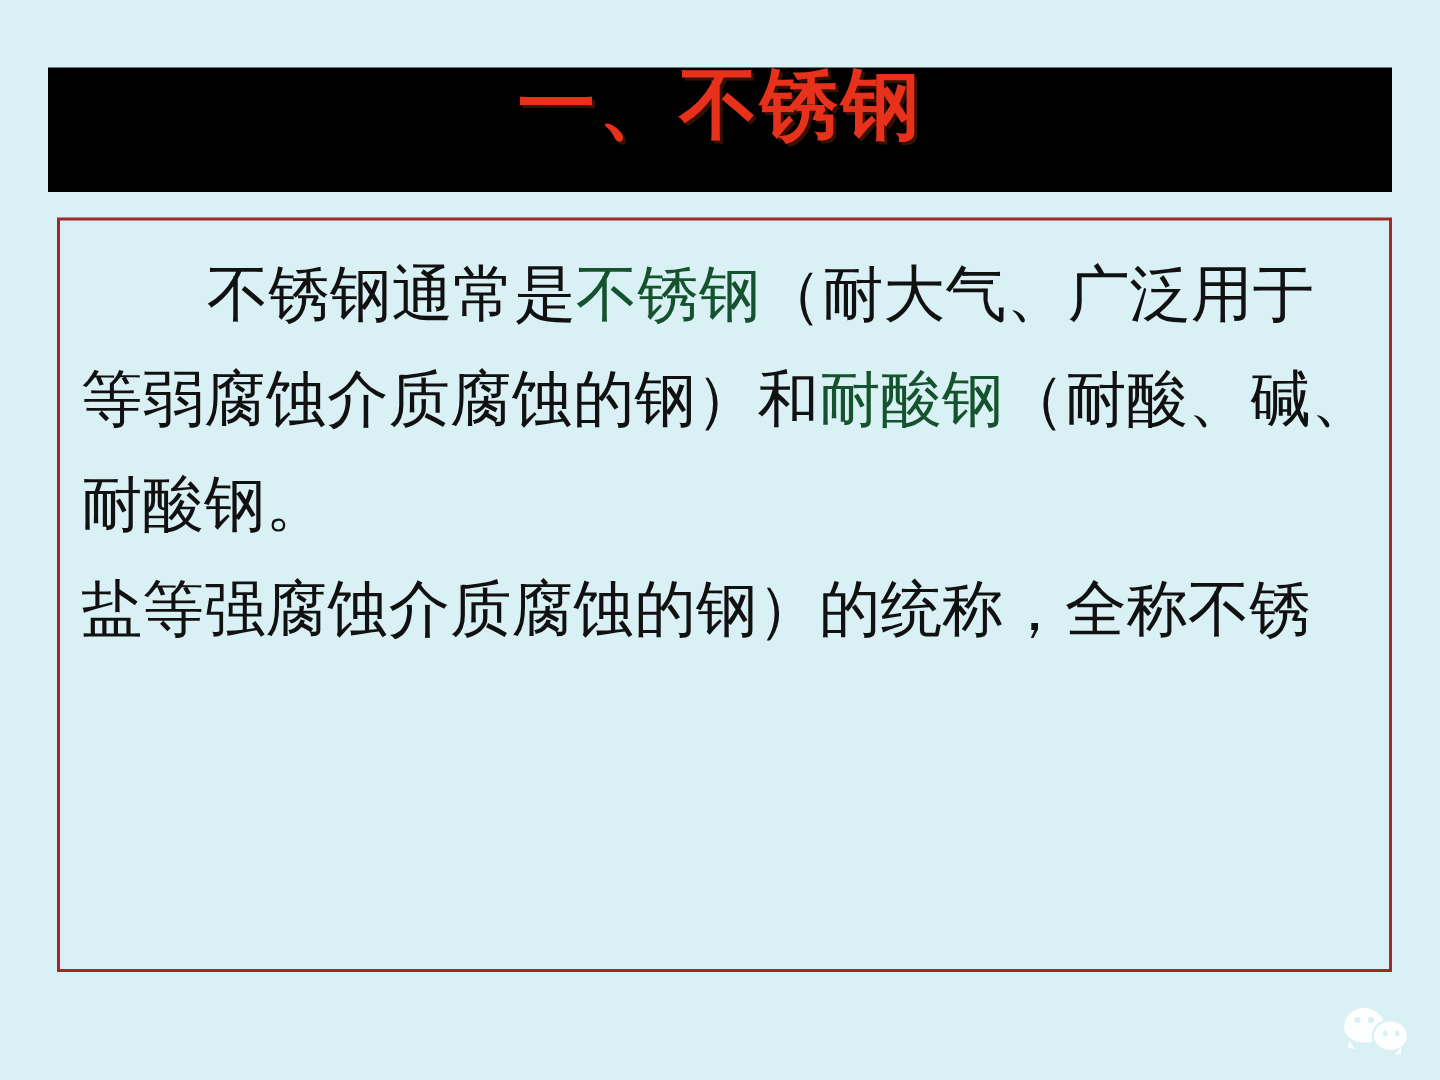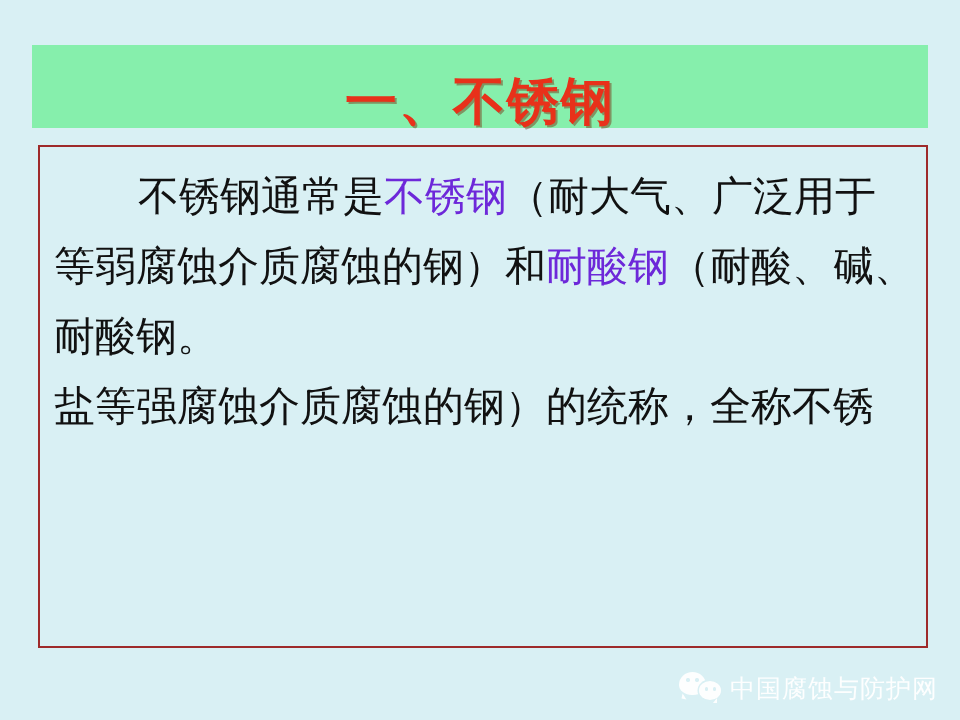--- a/index.html
+++ b/index.html
@@ -20,23 +20,23 @@
     box-sizing: border-box;
   }
 
   
   .title-banner {
     position: absolute;
     left: 32px;
     top: 45px;
     width: 896px;
     height: 83px;
-    background: #86efac;
+    background: #000000;
     display: flex;
-    align-items: flex-end;
+    align-items: flex-start;
     justify-content: center;
   }
   .title-text {
     font-family: "Liberation Serif", "DejaVu Serif", serif;
     font-size: 52px;
     font-weight: bold;
     color: #e8311a;
     letter-spacing: 2px;
     line-height: 1;
     text-shadow: 2px 2px 0 rgba(120, 40, 10, 0.45);
@@ -67,21 +67,21 @@
   }
   .para .line {
     display: block;
     height: 70px;
   }
   .para .indent {
     display: inline-block;
     width: 84px;
   }
   .hl {
-    color: #6d28d9;
+    color: #14532d;
     margin-top: 28px;
   }
   .para-gap {
     height: 40px;
   }
 
   
   .footer-watermark {
     position: absolute;
     right: 22px;
@@ -181,16 +181,15 @@
 
   <div class="footer-watermark">
     <span class="wechat-icon">
       <span class="bubble-big"></span>
       <span class="bubble-small"></span>
       <span class="dot d1"></span>
       <span class="dot d2"></span>
       <span class="dot d3"></span>
       <span class="dot d4"></span>
     </span>
-    <span class="watermark-text">中国腐蚀与防护网</span>
   </div>
 
 </div>
 
 </body></html>

